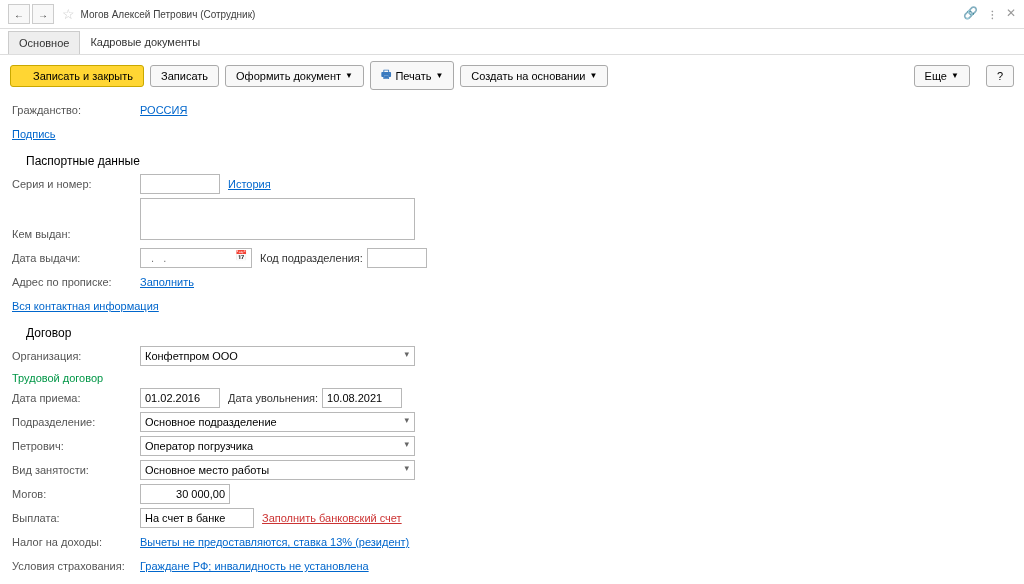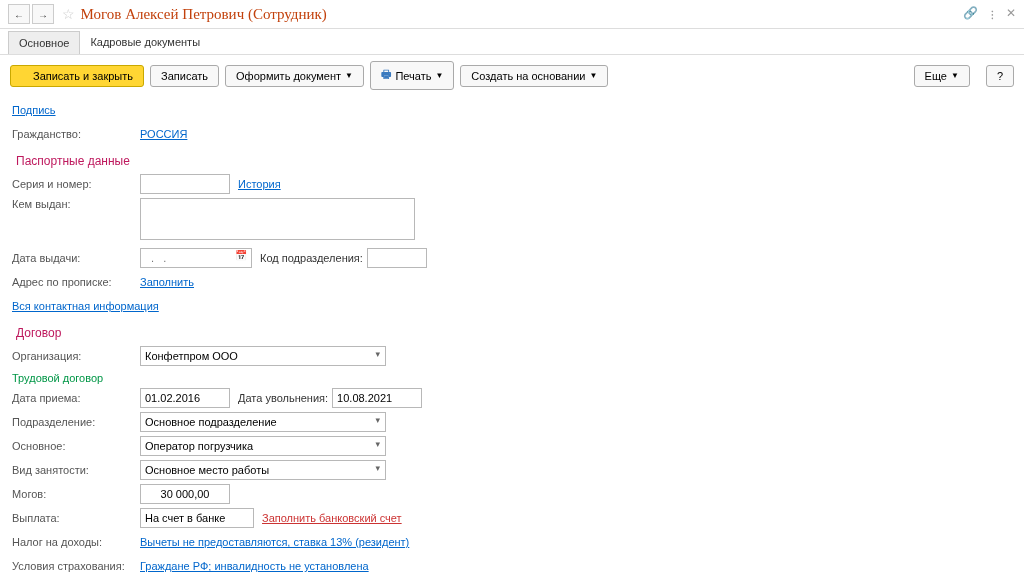--- a/index.html
+++ b/index.html
@@ -1,49 +1,49 @@
 <!DOCTYPE html>
 <html><head>
 <meta charset="utf-8">
 <style>
 * { box-sizing: border-box; margin: 0; padding: 0; }
 body { font-family: Arial, sans-serif; font-size: 11px; color: #333; background: #fff; width: 1024px; height: 584px; overflow: hidden; }
 .header { display: flex; align-items: center; padding: 4px 8px; border-bottom: 1px solid #ddd; }
 .nav-btn { width: 22px; height: 20px; border: 1px solid #ccc; background: #f8f8f8; margin-right: 2px; display: flex; align-items: center; justify-content: center; cursor: pointer; font-size: 10px; }
 .star { margin: 0 6px; color: #ccc; font-size: 14px; }
-.title { font-size: 15px; color: #c2410c; flex: 1; font-family: Liberation Serif, serif; }
+.title { font-size: 10px; color: #404040; flex: 1; }
 .header-right { display: flex; gap: 12px; color: #999; }
 .header-right span { cursor: pointer; font-size: 12px; }
 .tabs { display: flex; padding: 2px 8px 0; border-bottom: 1px solid #ddd; }
 .tab { padding: 5px 10px; cursor: pointer; font-size: 11px; }
 .tab.active { background: #eee; border: 1px solid #ccc; border-bottom: none; }
 .toolbar { display: flex; align-items: center; padding: 6px 10px; gap: 6px; }
 .btn { padding: 4px 10px; border: 1px solid #aaa; background: #f8f8f8; border-radius: 3px; cursor: pointer; font-size: 11px; display: inline-flex; align-items: center; gap: 4px; }
 .btn.primary { background: #ffd633; border-color: #c9a800; padding-left: 22px; }
 .btn .arrow { font-size: 8px; }
 .toolbar-right { margin-left: auto; display: flex; gap: 16px; }
 .icon-p { color: #3a7abf; font-weight: bold; }
 .content { padding: 0 12px 10px; height: 495px; overflow-y: auto; }
 .row { display: flex; align-items: center; margin: 4px 0; min-height: 20px; }
 .lbl { width: 128px; flex-shrink: 0; color: #555; }
 .link { color: #0066cc; text-decoration: underline; cursor: pointer; }
-.section-h { color: #be185d; font-size: 12px; margin: 10px 4px 6px; }
+.section-h { color: #000000; font-size: 12px; margin: 10px 14px 6px; }
 .sub-h { color: #009646; font-size: 11px; margin: 6px 0 4px; }
 input[type=text] { border: 1px solid #b8b8b8; padding: 2px 4px; font-size: 11px; height: 20px; }
-.inp-sm { width: 90px; }
+.inp-sm { width: 80px; }
 .inp-md { width: 114px; }
-.inp-sel { width: 246px; padding-right: 20px; }
+.inp-sel { width: 275px; padding-right: 20px; }
 .sel-wrap { position: relative; display: inline-block; }
 .sel-wrap::after { content: "▾"; position: absolute; right: 6px; top: 3px; font-size: 9px; pointer-events: none; color: #666; }
 textarea { border: 1px solid #b8b8b8; width: 275px; height: 42px; font-size: 11px; resize: none; }
 .date-wrap { position: relative; display: inline-block; }
 .date-wrap::after { content: "📅"; position: absolute; right: 4px; top: 2px; font-size: 10px; pointer-events: none; }
 .date-inp { width: 112px; padding-right: 20px; }
 .red-link { color: #cc3333; text-decoration: underline; cursor: pointer; }
-.num-inp { text-align: center; width: 90px; }
+.num-inp { text-align: right; width: 90px; }
 .ml4 { margin-left: 4px; }
 .ml8 { margin-left: 8px; }
 </style>
 </head>
 <body>
 
 <div class="header">
   <div class="nav-btn">←</div>
   <div class="nav-btn">→</div>
   <span class="star">☆</span>
@@ -80,34 +80,34 @@
     <button class="btn">
         <span>Еще</span> 
         <span class="arrow">▼</span>
       </button>
     <button class="btn">?</button>
   </div>
 </div>
 
 <div class="content">
   <div class="row">
-      <span class="link">Подпись</span>
-    </div>
-  <div class="row">
     <span class="lbl">Гражданство:</span>
     <span class="link">РОССИЯ</span>
   </div>
+  <div class="row">
+      <span class="link">Подпись</span>
+    </div>
 
   <div class="section-h">Паспортные данные</div>
   <div class="row">
     <span class="lbl">Серия и номер:</span>
     <input type="text" class="inp-sm" style="">
     <span class="link ml8">История</span>
   </div>
-  <div class="row" style="align-items:flex-start">
+  <div class="row" style="align-items:flex-end">
     <span class="lbl">Кем выдан:</span>
     <textarea style=""></textarea>
   </div>
   <div class="row" style="margin-top:8px">
     <span class="lbl">Дата выдачи:</span>
     <span class="date-wrap"><input type="text" class="date-inp" placeholder="  .   ." style=""></span>
     <span class="ml8">Код подразделения:</span>
     <input type="text" class="inp-sm ml4" style="width: 60px;">
   </div>
   <div class="row">
@@ -128,21 +128,21 @@
     <span class="lbl">Дата приема:</span>
     <input type="text" class="inp-sm" value="01.02.2016" style="">
     <span class="ml8">Дата увольнения:</span>
     <input type="text" class="inp-sm ml4" value="10.08.2021" style="">
   </div>
   <div class="row">
     <span class="lbl">Подразделение:</span>
     <span class="sel-wrap"><input type="text" class="inp-sel" value="Основное подразделение" style=""></span>
   </div>
   <div class="row">
-    <span class="lbl">Основное:</span>
+    <span class="lbl">Петрович:</span>
     <span class="sel-wrap"><input type="text" class="inp-sel" value="Оператор погрузчика" style=""></span>
   </div>
   <div class="row">
     <span class="lbl">Вид занятости:</span>
     <span class="sel-wrap"><input type="text" class="inp-sel" value="Основное место работы" style=""></span>
   </div>
   <div class="row">
     <span class="lbl">Могов:</span>
     <input type="text" class="num-inp" value="30 000,00" style="">
   </div>

